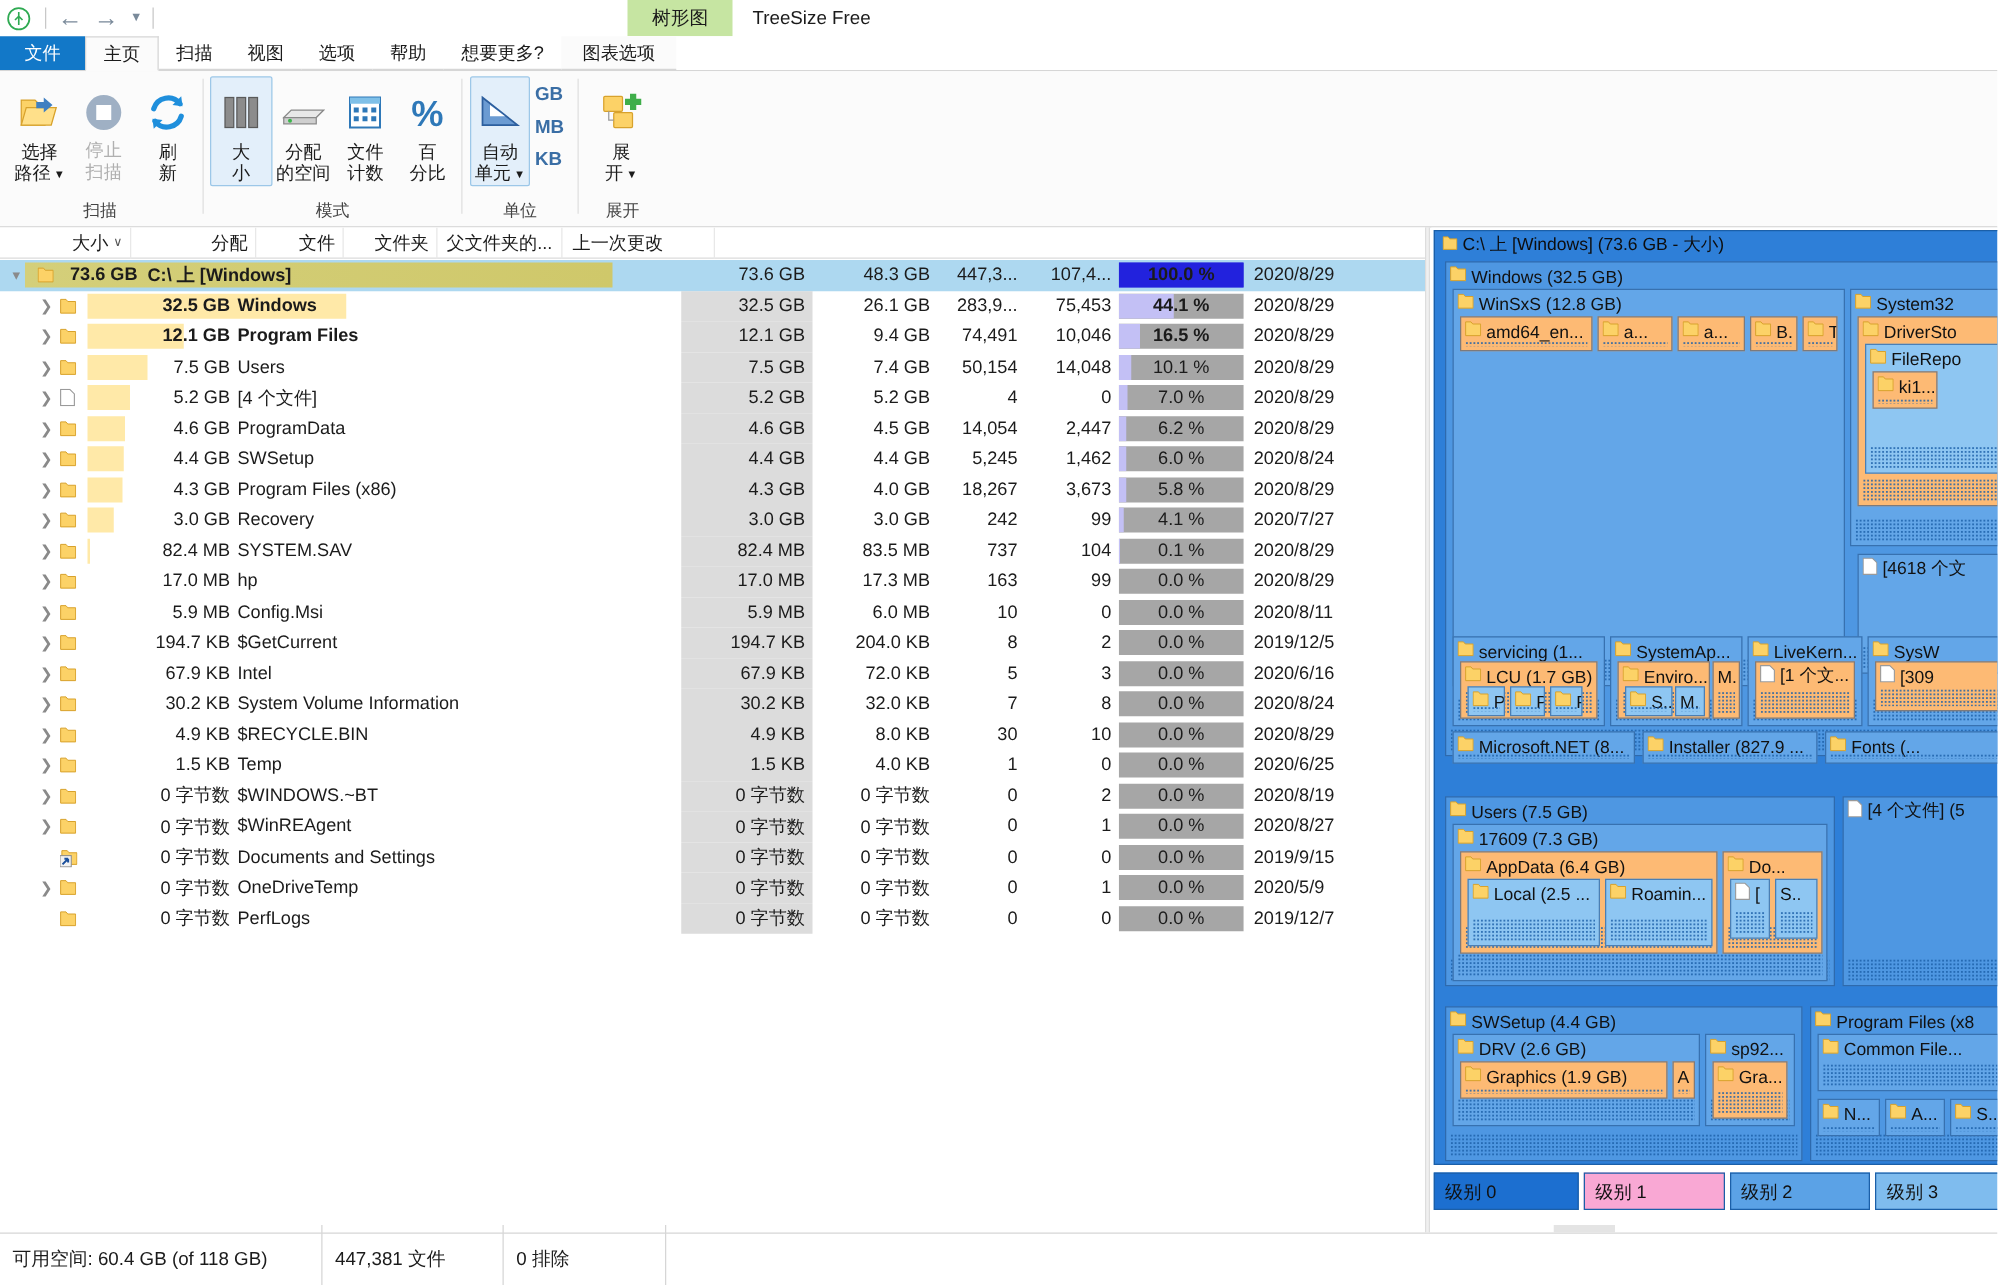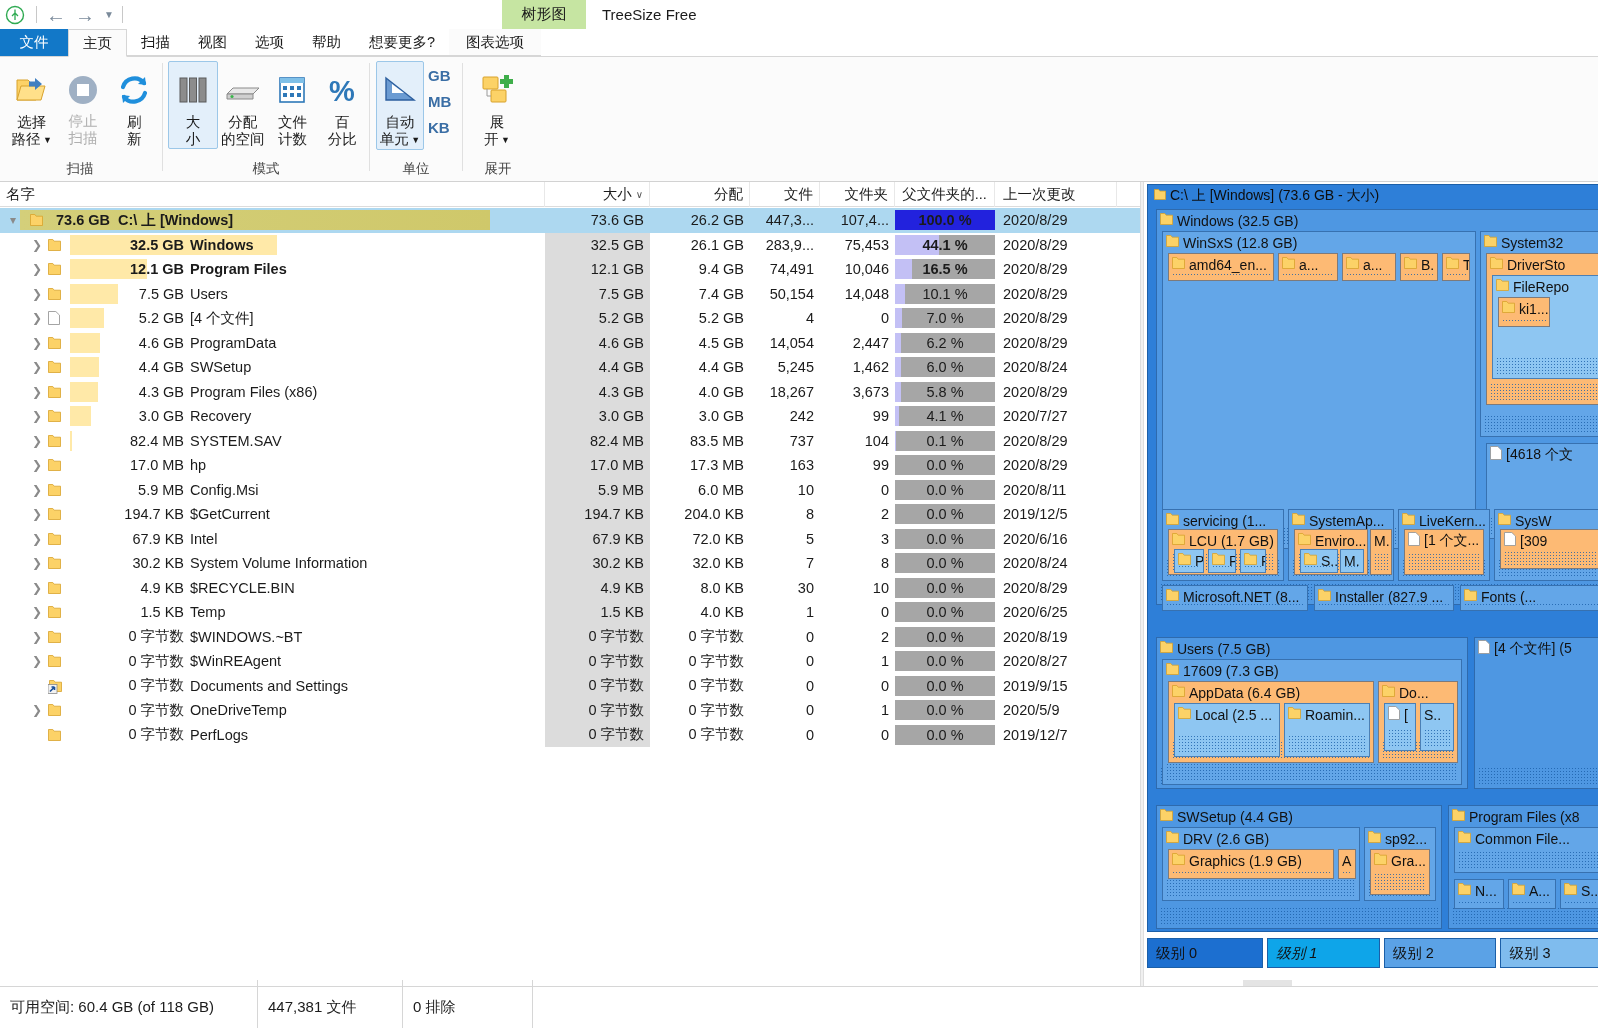--- a/index.html
+++ b/index.html
@@ -383,21 +383,20 @@
         </div>
       </div>
       <div class="gtitle">展开</div>
     </div>
   </div>
 
   <div class="mainarea">
 
     <div class="treepanel">
       <div class="thead">
-        <div class="th name">名字</div>
         <div class="th size num">
           <span>大小</span>
             <span class="sortcaret">∨</span>
         </div>
         <div class="th alloc num">分配</div>
         <div class="th files num">文件</div>
         <div class="th folders num">文件夹</div>
         <div class="th pct">父文件夹的...</div>
         <div class="th mod">上一次更改</div>
       </div>
@@ -406,21 +405,21 @@
             <div class="cell-name">
               <div class="sizebar" style="left:20px;width:470px"></div>
               <div class="twisty" style="left:6px">▾</div>
               <span class="ficon" style="left:30px"><svg width="13" height="14" viewBox="0 0 13 14">
                   <path d="M0.5 1.5h4.3l1.4 1.7H12.5v9.3H0.5z" fill="#fcd267" stroke="#d8a22c" stroke-width=".8"></path>
                 </svg></span>
               <span class="nm-size" style="left:20px;width:90px">73.6 GB</span>
               <span class="nm-label" style="left:118px">C:\ 上  [Windows]</span>
             </div>
             <div class="cell size">73.6 GB</div>
-            <div class="cell alloc">26.2 GB</div>
+            <div class="cell alloc">48.3 GB</div>
             <div class="cell files">447,3...</div>
             <div class="cell folders">107,4...</div>
             <div class="cell pctwrap">
               <div class="pctbox">
                 <div class="pctfill" style="width:100%"></div>
               </div>
               <span class="pcttext">100.0 %</span>
             </div>
             <div class="cell mod">2020/8/29</div>
           </div>
@@ -1316,21 +1315,21 @@
                     <path d="M0.5 1.5h4.3l1.4 1.7H12.5v9.3H0.5z" fill="#fcd267" stroke="#d8a22c" stroke-width=".8"></path>
                   </svg></span>
                 <span>S..</span>
               </div>
               <div class="dots" style="position:absolute;left:3px;right:3px;bottom:3px;height:4px;opacity:.8"></div>
             </div>
           </div>
       </div>
       <div class="tm-levels" id="tmlevels">
           <div class="lvlbtn" style="width: 126px; background: rgb(28, 111, 208);">级别 0</div>
-          <div class="lvlbtn" style="width: 122px; background: #0ea5e9; font-style: italic;">级别 1</div>
+          <div class="lvlbtn" style="width: 122px; background: #f9a8d4;">级别 1</div>
           <div class="lvlbtn" style="width: 122px; background: rgb(91, 162, 230);">级别 2</div>
           <div class="lvlbtn" style="width: 122px; background: rgb(127, 188, 238);">级别 3</div>
         </div>
     </div>
   </div>
 
   <div class="hscroll"></div>
 
   <div class="statusbar">
     <div class="stcell" style="width:258px">可用空间: 60.4 GB  (of 118 GB)</div>

